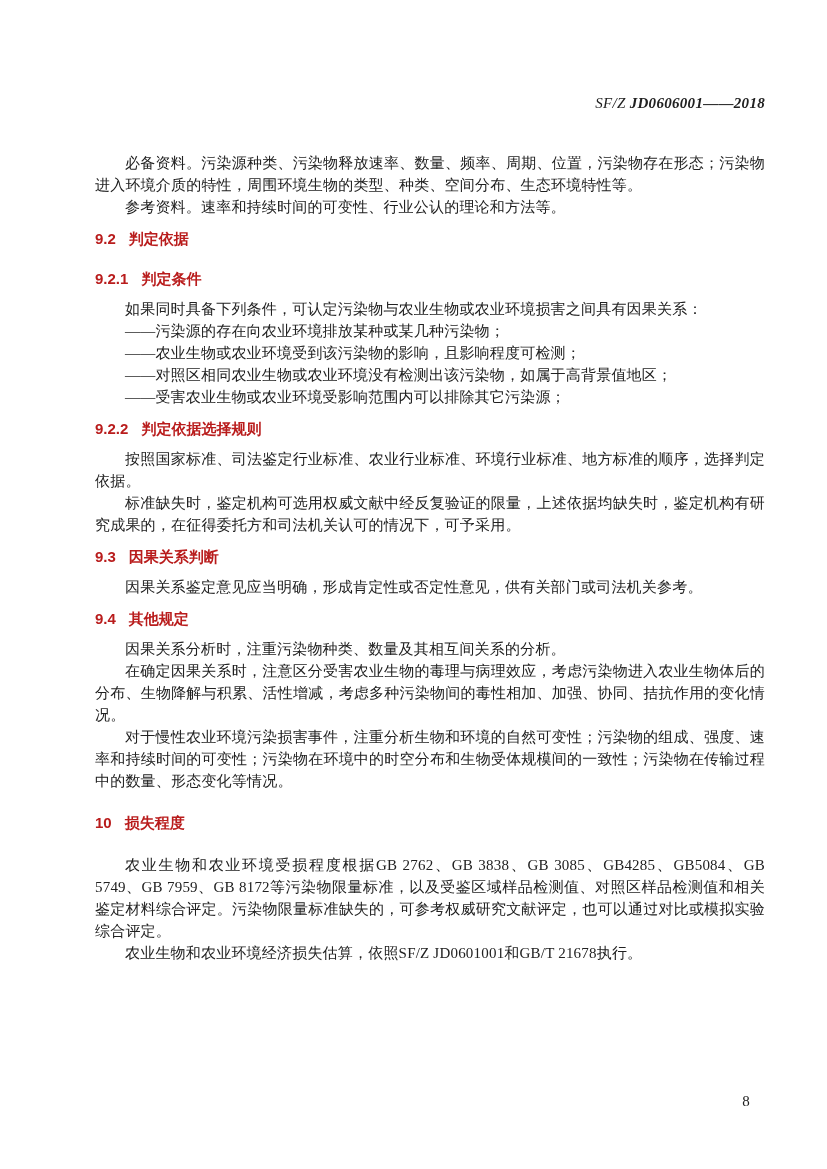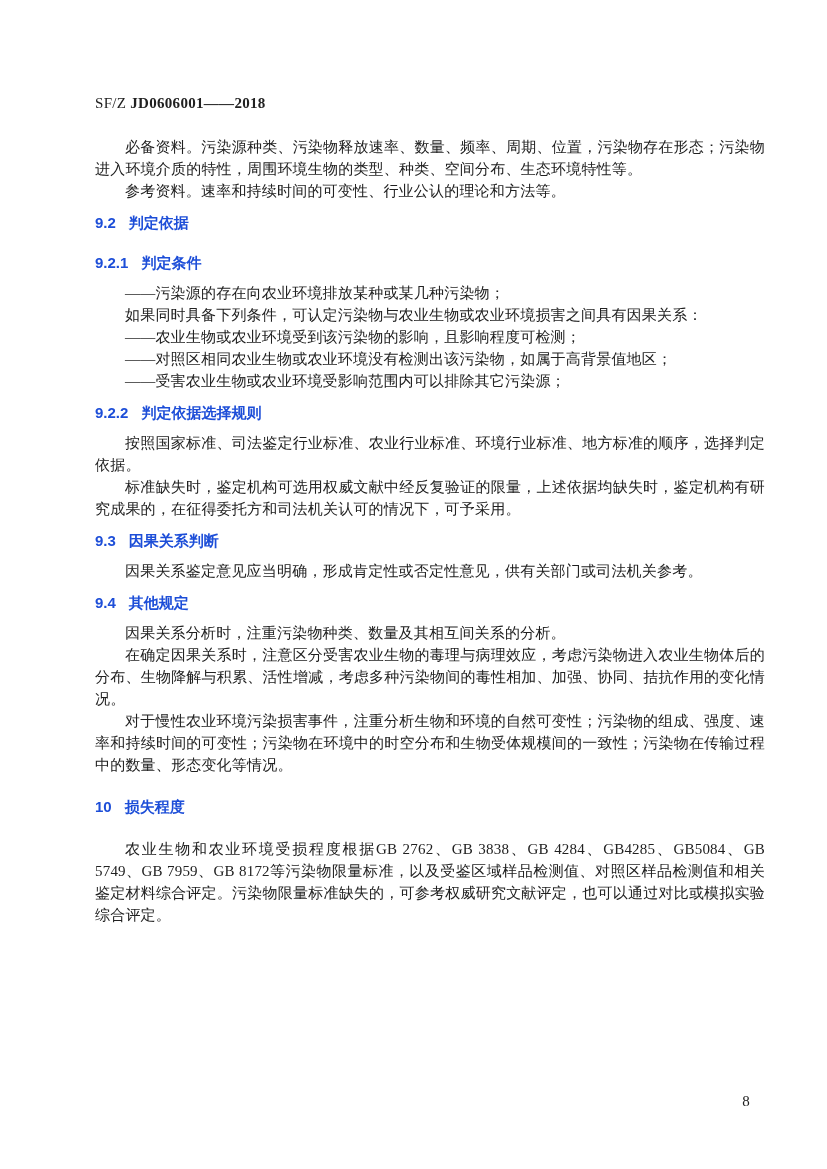--- a/index.html
+++ b/index.html
@@ -11,46 +11,48 @@
   .page {
     position: relative;
     width: 827px; height: 1169px;
     background: #ffffff;
     color: #212121;
     font-family: "Liberation Serif", "DejaVu Serif", serif;
   }
   .page-header {
     position: absolute;
     top: 94px; left: 95px; width: 670px;
+    text-align: right;
     font-size: 15px;
     line-height: 18px;
     white-space: nowrap;
+    font-style: italic;
   }
   .hdr-prefix { letter-spacing: 0.3px; }
   .hdr-code   { font-weight: bold; letter-spacing: 0.3px; }
   .doc-body {
     position: absolute;
-    top: 136px; left: 95px; width: 670px;
+    top: 152px; left: 95px; width: 670px;
     display: flex;
     flex-direction: column;
   }
   .para {
     margin: 0;
     font-size: 15px;
     line-height: 22px;
     text-indent: 2em;
     text-align: justify;
     letter-spacing: 0.2px;
   }
   .h-section, .h-chapter {
     font-family: "Liberation Sans", "DejaVu Sans", sans-serif;
     font-weight: bold;
     font-size: 15px;
     line-height: 22px;
-    color: #1d4ed8;
+    color: #b91c1c;
   }
   .h-section { margin: 10px 0 8px 0; }
   .h-chapter { margin: 20px 0 20px 0; }
   .h-num { display: inline-block; margin-right: 13px; }
   .page-num {
     position: absolute;
     top: 1092px; left: 716px; width: 60px;
     text-align: center;
     font-size: 15px;
     line-height: 18px;
@@ -67,22 +69,22 @@
 
   <div class="doc-body">
 
     <p class="para">必备资料。污染源种类、污染物释放速率、数量、频率、周期、位置，污染物存在形态；污染物进入环境介质的特性，周围环境生物的类型、种类、空间分布、生态环境特性等。</p>
     <p class="para">参考资料。速率和持续时间的可变性、行业公认的理论和方法等。</p>
 
     <h2 class="h-section"><span class="h-num">9.2</span><span>判定依据</span></h2>
 
     <h3 class="h-section"><span class="h-num">9.2.1</span><span>判定条件</span></h3>
 
+    <p class="para">如果同时具备下列条件，可认定污染物与农业生物或农业环境损害之间具有因果关系：</p>
     <p class="para">——污染源的存在向农业环境排放某种或某几种污染物；</p>
-    <p class="para">如果同时具备下列条件，可认定污染物与农业生物或农业环境损害之间具有因果关系：</p>
     <p class="para">——农业生物或农业环境受到该污染物的影响，且影响程度可检测；</p>
     <p class="para">——对照区相同农业生物或农业环境没有检测出该污染物，如属于高背景值地区；</p>
     <p class="para">——受害农业生物或农业环境受影响范围内可以排除其它污染源；</p>
 
     <h3 class="h-section"><span class="h-num">9.2.2</span><span>判定依据选择规则</span></h3>
 
     <p class="para">按照国家标准、司法鉴定行业标准、农业行业标准、环境行业标准、地方标准的顺序，选择判定依据。</p>
     <p class="para">标准缺失时，鉴定机构可选用权威文献中经反复验证的限量，上述依据均缺失时，鉴定机构有研究成果的，在征得委托方和司法机关认可的情况下，可予采用。</p>
 
     <h2 class="h-section"><span class="h-num">9.3</span><span>因果关系判断</span></h2>
@@ -90,19 +92,20 @@
     <p class="para">因果关系鉴定意见应当明确，形成肯定性或否定性意见，供有关部门或司法机关参考。</p>
 
     <h2 class="h-section"><span class="h-num">9.4</span><span>其他规定</span></h2>
 
     <p class="para">因果关系分析时，注重污染物种类、数量及其相互间关系的分析。</p>
     <p class="para">在确定因果关系时，注意区分受害农业生物的毒理与病理效应，考虑污染物进入农业生物体后的分布、生物降解与积累、活性增减，考虑多种污染物间的毒性相加、加强、协同、拮抗作用的变化情况。</p>
     <p class="para">对于慢性农业环境污染损害事件，注重分析生物和环境的自然可变性；污染物的组成、强度、速率和持续时间的可变性；污染物在环境中的时空分布和生物受体规模间的一致性；污染物在传输过程中的数量、形态变化等情况。</p>
 
     <h1 class="h-chapter"><span class="h-num">10</span><span>损失程度</span></h1>
 
-    <p class="para">农业生物和农业环境受损程度根据GB 2762、GB 3838、GB 4284、GB4285、GB5084、GB 5749、GB 7959、GB 8172等污染物限量标准，以及受鉴区域样品检测值、对照区样品检测值和相关鉴定材料综合评定。污染物限量标准缺失的，可参考权威研究文献评定，也可以通过对比或模拟实验综合评定。</p>
+    <p class="para">农业生物和农业环境受损程度根据GB 2762、GB 3838、GB 3085、GB4285、GB5084、GB 5749、GB 7959、GB 8172等污染物限量标准，以及受鉴区域样品检测值、对照区样品检测值和相关鉴定材料综合评定。污染物限量标准缺失的，可参考权威研究文献评定，也可以通过对比或模拟实验综合评定。</p>
+    <p class="para">农业生物和农业环境经济损失估算，依照SF/Z JD0601001和GB/T 21678执行。</p>
 
   </div>
 
   <div class="page-num">8</div>
 
 </div>
 
 </body></html>

